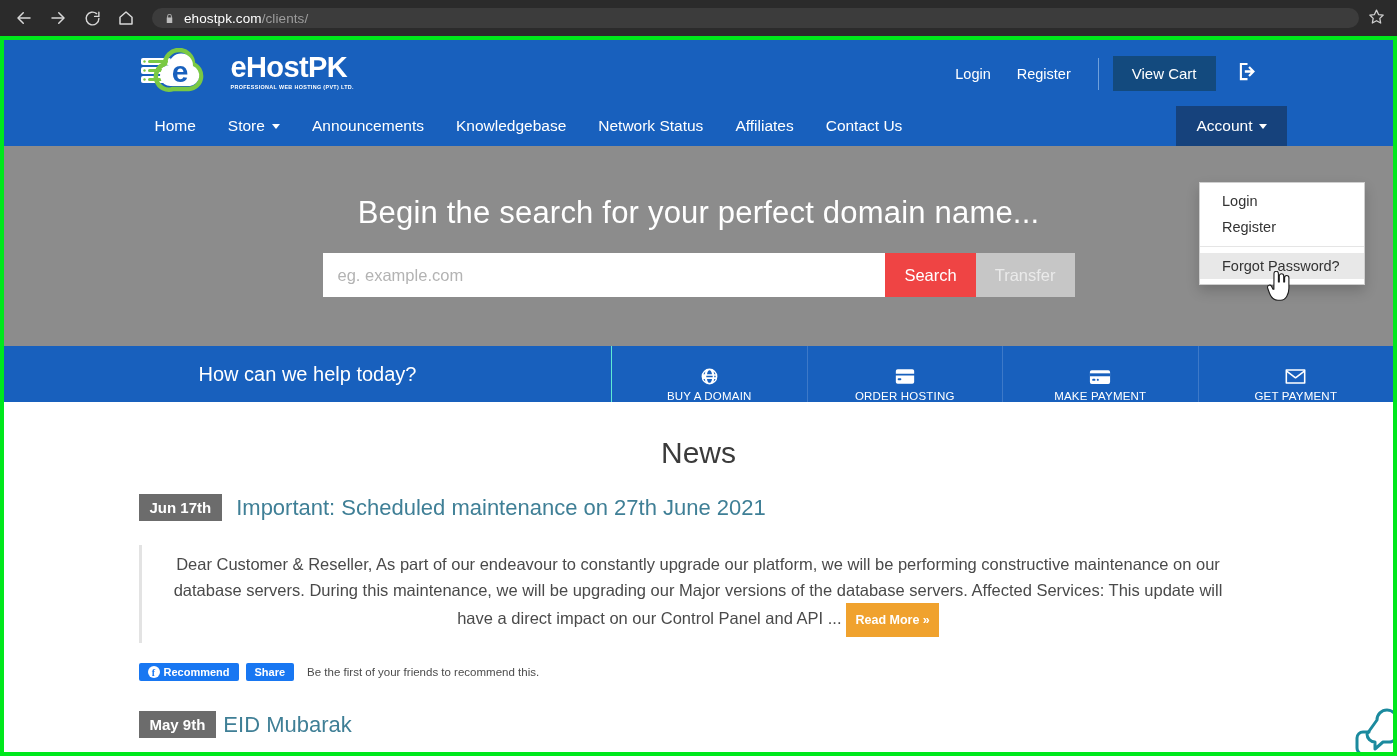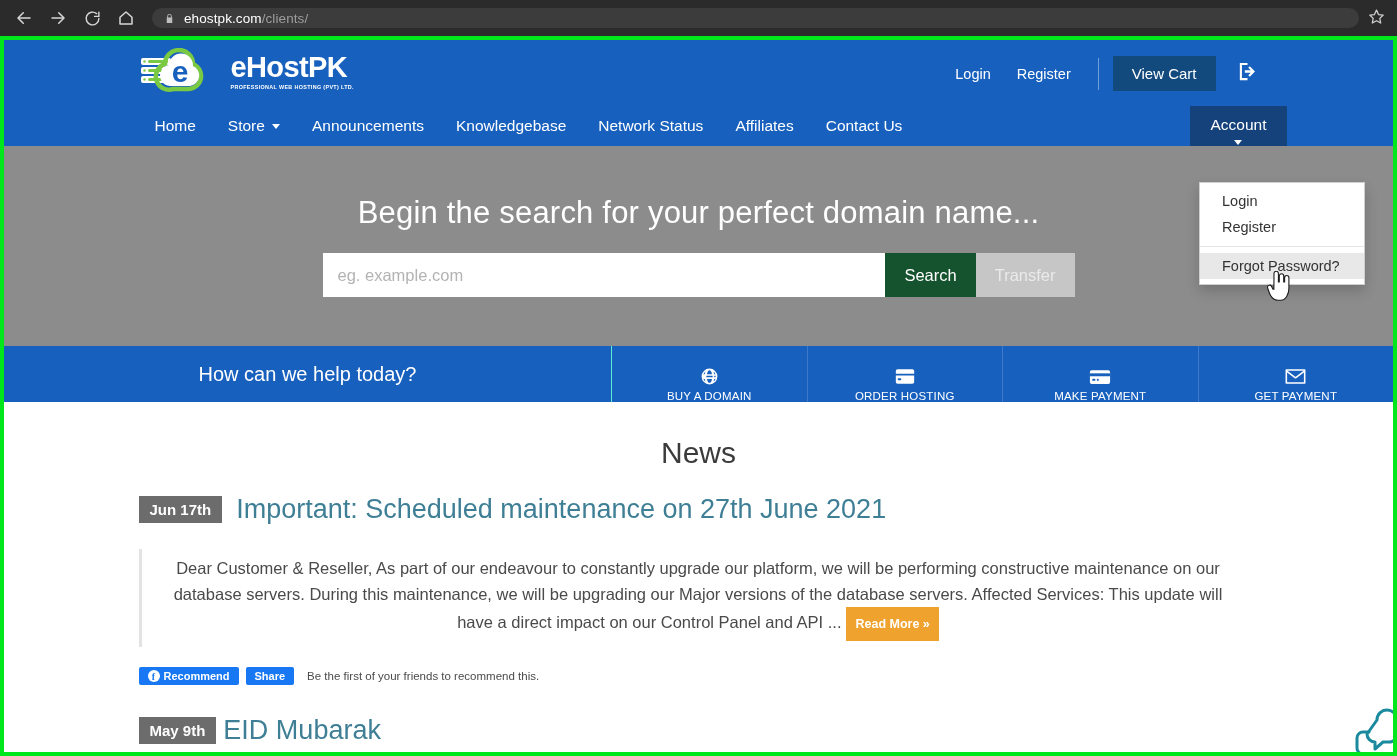--- a/index.html
+++ b/index.html
@@ -133,21 +133,20 @@
   }
 
   .account-btn {
     position: absolute; right: -8px; bottom: 0;
     background: #16427c; color: #ffffff;
     font-size: 15.5px;
     padding: 10px 20px;
     display: flex; align-items: center; gap: 6px;
     cursor: pointer;
     height: 40px;
-    flex-direction: column;
   }
 
   
   .dropdown {
     position: absolute;
     left: 1195px; top: 142px;
     width: 166px;
     background: #ffffff;
     border: 1px solid #cfcfcf;
     box-shadow: 0 6px 12px rgba(0,0,0,.18);
@@ -192,21 +191,21 @@
     flex: 1;
     border: none; outline: none;
     background: #ffffff;
     padding: 0 15px;
     font-size: 16.5px;
     font-family: "Liberation Sans", sans-serif;
     color: #555;
   }
   .search-input::placeholder { color: #b3b3b3; }
   .btn-search {
-    background: #14532d; color: #ffffff;
+    background: #ef4444; color: #ffffff;
     border: none; cursor: pointer;
     font-size: 16.5px; padding: 0 19px;
     font-family: "Liberation Sans", sans-serif;
   }
   .btn-transfer {
     background: #c6c6c6; color: #eaeaea;
     border: none; cursor: pointer;
     font-size: 16.5px; padding: 0 19px;
     font-family: "Liberation Sans", sans-serif;
     text-align: center;
@@ -246,21 +245,21 @@
     font-size: 30px; color: #3b3b3b; font-weight: normal;
     margin-bottom: 24px;
   }
   .news-row { display: flex; align-items: center; gap: 14px; margin-bottom: 24px; }
   .date-badge {
     background: #6c6c6c; color: #ffffff;
     font-size: 15px; font-weight: bold;
     padding: 5px 11px;
   }
   .news-title {
-    font-size: 27px; color: #3f7f96;
+    font-size: 22px; color: #3f7f96;
     cursor: pointer; text-decoration: none;
   }
   .news-body {
     border-left: 3px solid #e3e3e3;
     padding: 6px 0 6px 26px;
     font-size: 16.5px; color: #4a4a4a;
     line-height: 26px;
     max-width: 1090px;
   }
   .read-more {

